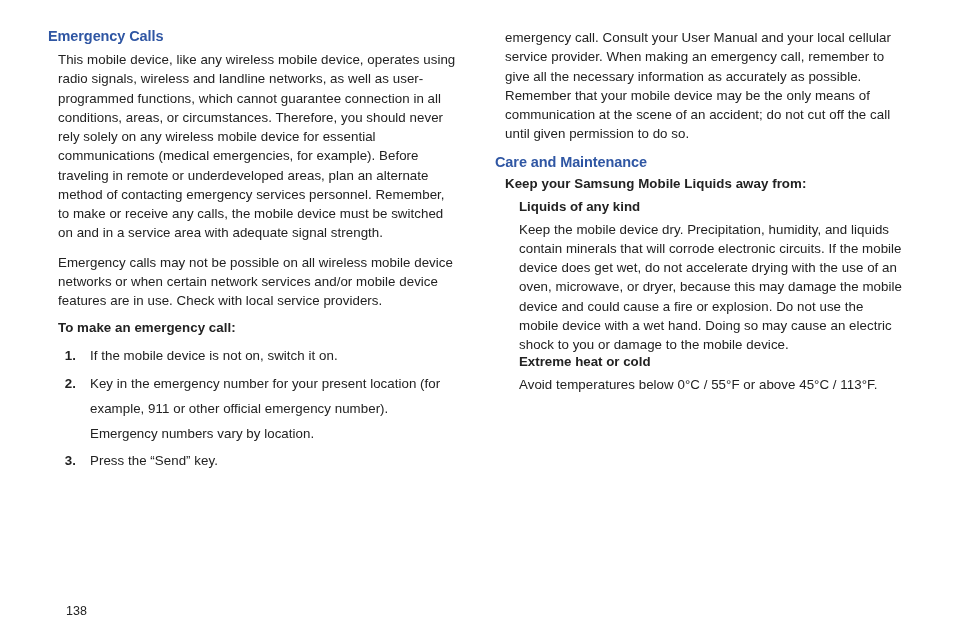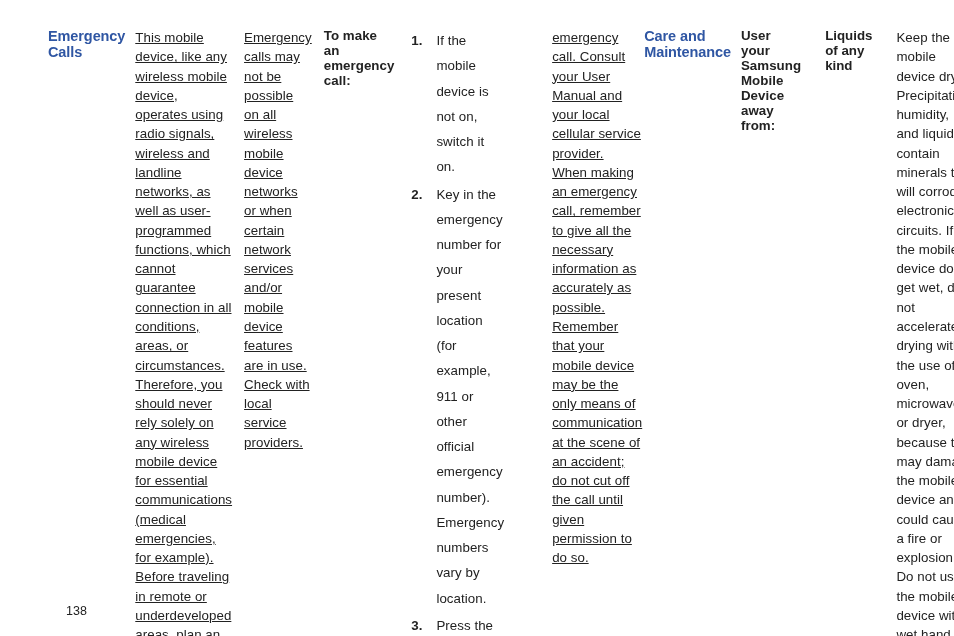--- a/index.html
+++ b/index.html
@@ -10,40 +10,39 @@
     font-family: Arial, Helvetica, sans-serif;
     color: #222;
     display: flex;
     padding: 28px 48px 18px 48px;
     gap: 36px;
     position: relative;
   }
   .col {
     flex: 1 1 0;
     display: flex;
-    flex-direction: row;
+    flex-direction: column;
   }
   .heading {
     font-weight: 700;
     font-size: 14.5px;
     color: #2f56a3;
     font-stretch: condensed;
     letter-spacing: -0.1px;
     margin-bottom: 6px;
   }
   .body-text {
     font-size: 13.3px;
     line-height: 1.45;
     color: #222;
     font-stretch: semi-condensed;
     letter-spacing: 0.05px;
     margin-bottom: 10px;
     padding-left: 10px;
     padding-right: 2px;
-    text-decoration: underline;
   }
   .sub-bold {
     font-size: 13.3px;
     font-weight: 700;
     color: #222;
     font-stretch: semi-condensed;
     letter-spacing: 0.05px;
     margin-bottom: 8px;
     padding-left: 10px;
   }
@@ -112,20 +111,20 @@
     <li>
       <span class="num">3.</span>
       <span class="txt">Press the “Send” key.</span>
     </li>
   </ol>
 </div>
 
 <div class="col">
   <div class="body-text" style="padding-left:10px;">emergency call. Consult your User Manual and your local cellular service provider. When making an emergency call, remember to give all the necessary information as accurately as possible. Remember that your mobile device may be the only means of communication at the scene of an accident; do not cut off the call until given permission to do so.</div>
   <div class="heading">Care and Maintenance</div>
-  <div class="sub-bold">User your Samsung Mobile Device away from:</div>
+  <div class="sub-bold">Keep your Samsung Mobile Liquids away from:</div>
   <div class="sub-bold-indent">Liquids of any kind</div>
   <div class="indent-body">Keep the mobile device dry. Precipitation, humidity, and liquids contain minerals that will corrode electronic circuits. If the mobile device does get wet, do not accelerate drying with the use of an oven, microwave, or dryer, because this may damage the mobile device and could cause a fire or explosion. Do not use the mobile device with a wet hand. Doing so may cause an electric shock to you or damage to the mobile device.</div>
   <div class="sub-bold-indent">Extreme heat or cold</div>
   <div class="indent-body" style="margin-bottom:0;">Avoid temperatures below 0°C / 55°F or above 45°C / 113°F.</div>
 </div>
 
 <div class="page-number">138</div>
 
 </body></html>

